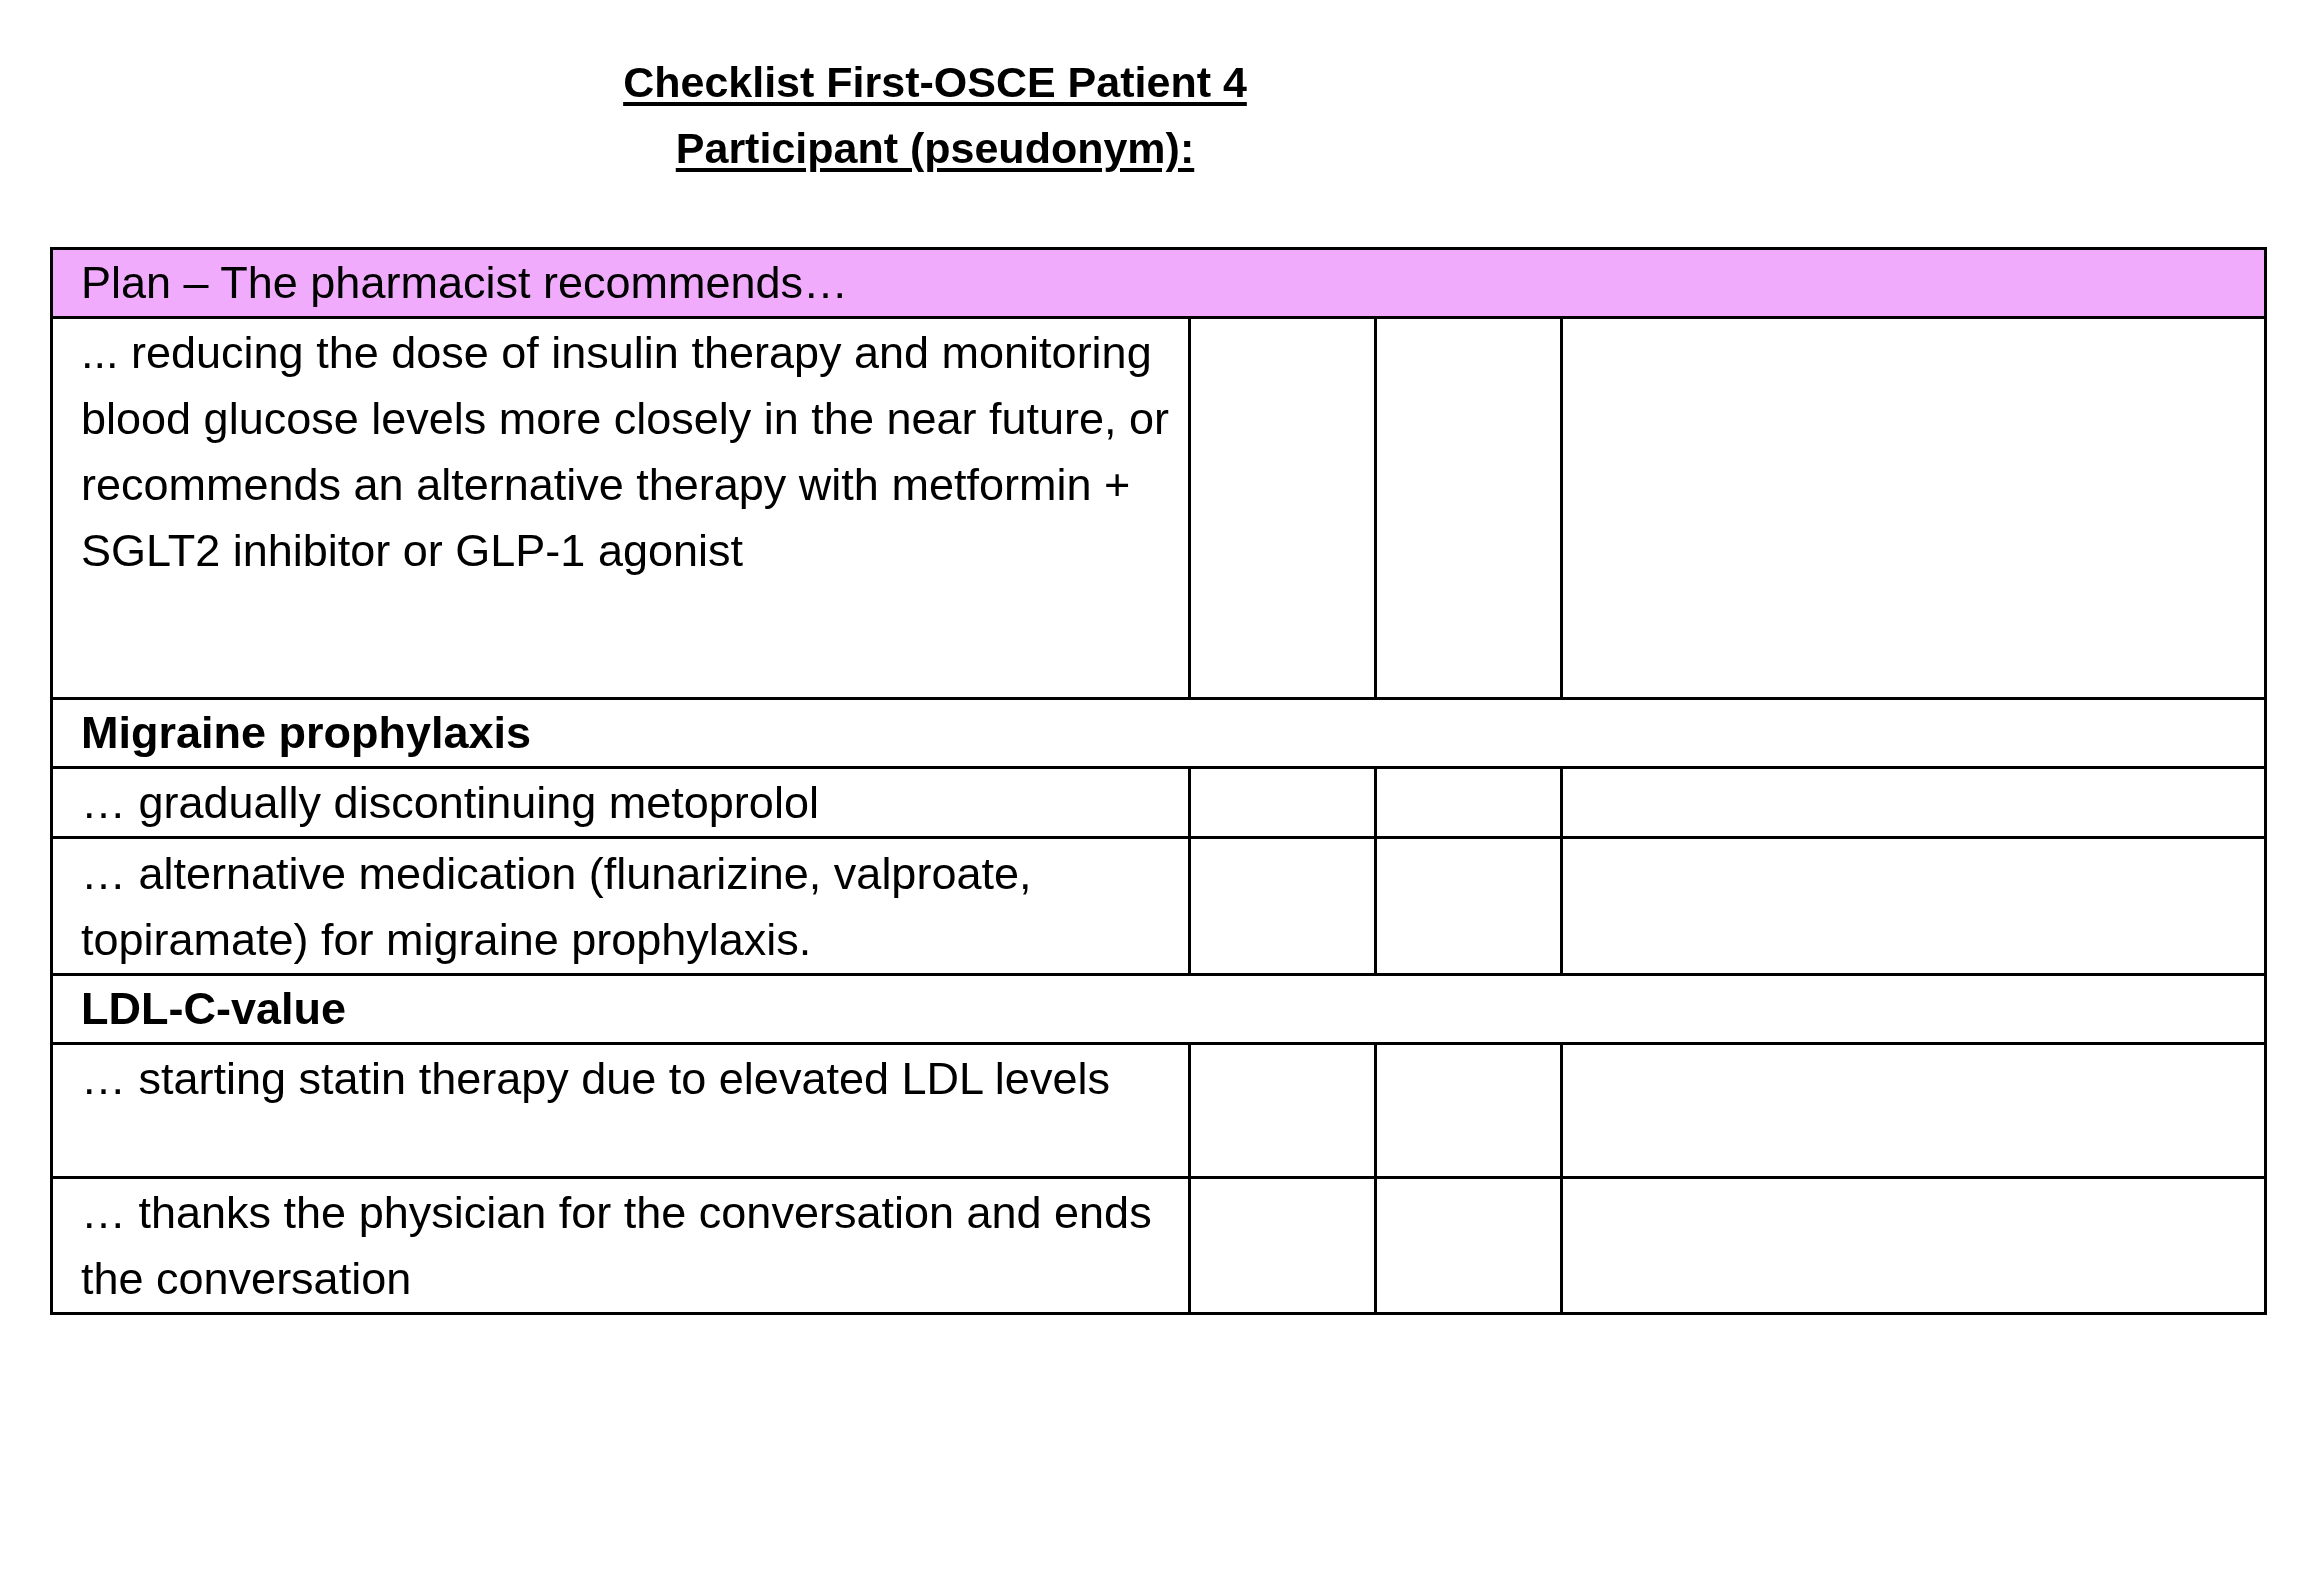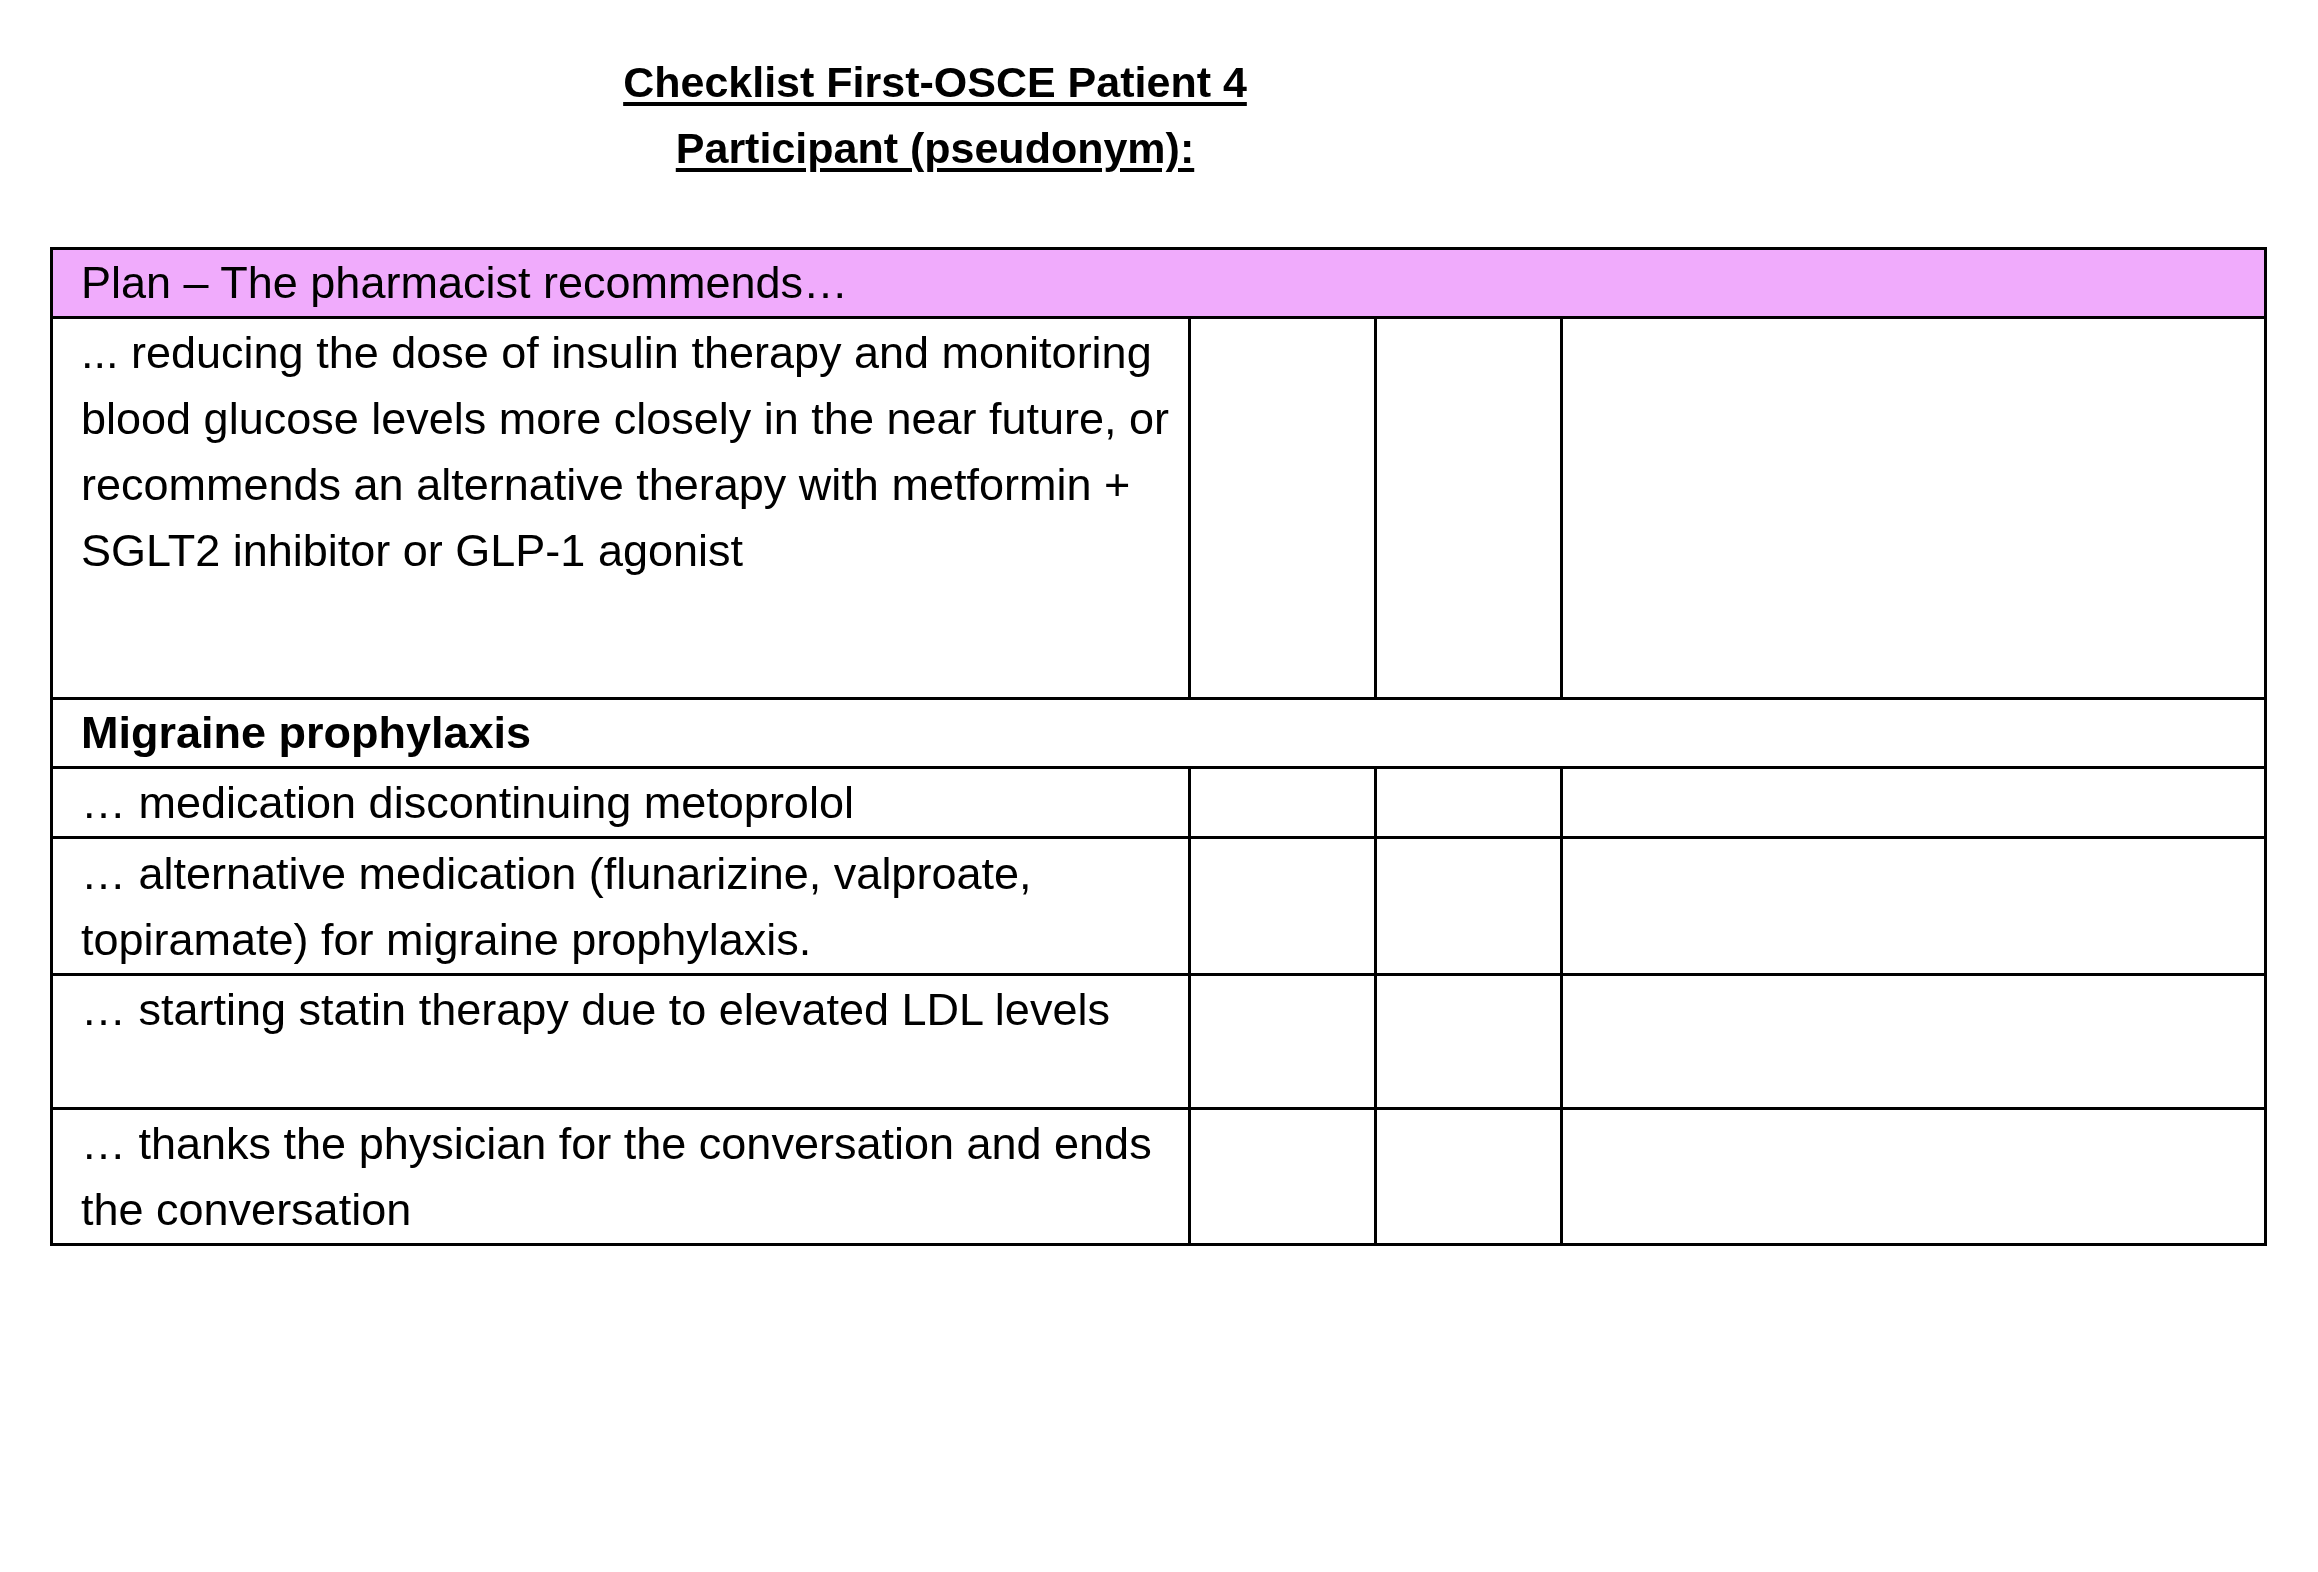--- a/index.html
+++ b/index.html
@@ -46,33 +46,36 @@
         </td>
     <td class="col-a"></td>
     <td class="col-b"></td>
     <td class="col-c"></td>
   </tr>
   <tr class="subheading-row" style="height:68px">
     <td colspan="4">Migraine prophylaxis</td>
   </tr>
   <tr style="height:68px">
     <td class="col-text">
-          <span class="cell-text">… medication discontinuing metoprolol</span>
+          <span class="cell-text">… gradually discontinuing metoprolol</span>
         </td>
     <td class="col-a"></td>
     <td class="col-b"></td>
     <td class="col-c"></td>
   </tr>
   <tr style="height:134px">
     <td class="col-text">
           <span class="cell-text">… alternative medication (flunarizine, valproate, topiramate) for migraine prophylaxis.</span>
         </td>
     <td class="col-a"></td>
     <td class="col-b"></td>
     <td class="col-c"></td>
+  </tr>
+  <tr class="subheading-row" style="height:68px">
+    <td colspan="4">LDL-C-value</td>
   </tr>
   <tr style="height:134px">
     <td class="col-text">
           <span class="cell-text">… starting statin therapy due to elevated LDL levels</span>
         </td>
     <td class="col-a"></td>
     <td class="col-b"></td>
     <td class="col-c"></td>
   </tr>
   <tr style="height:134px">

